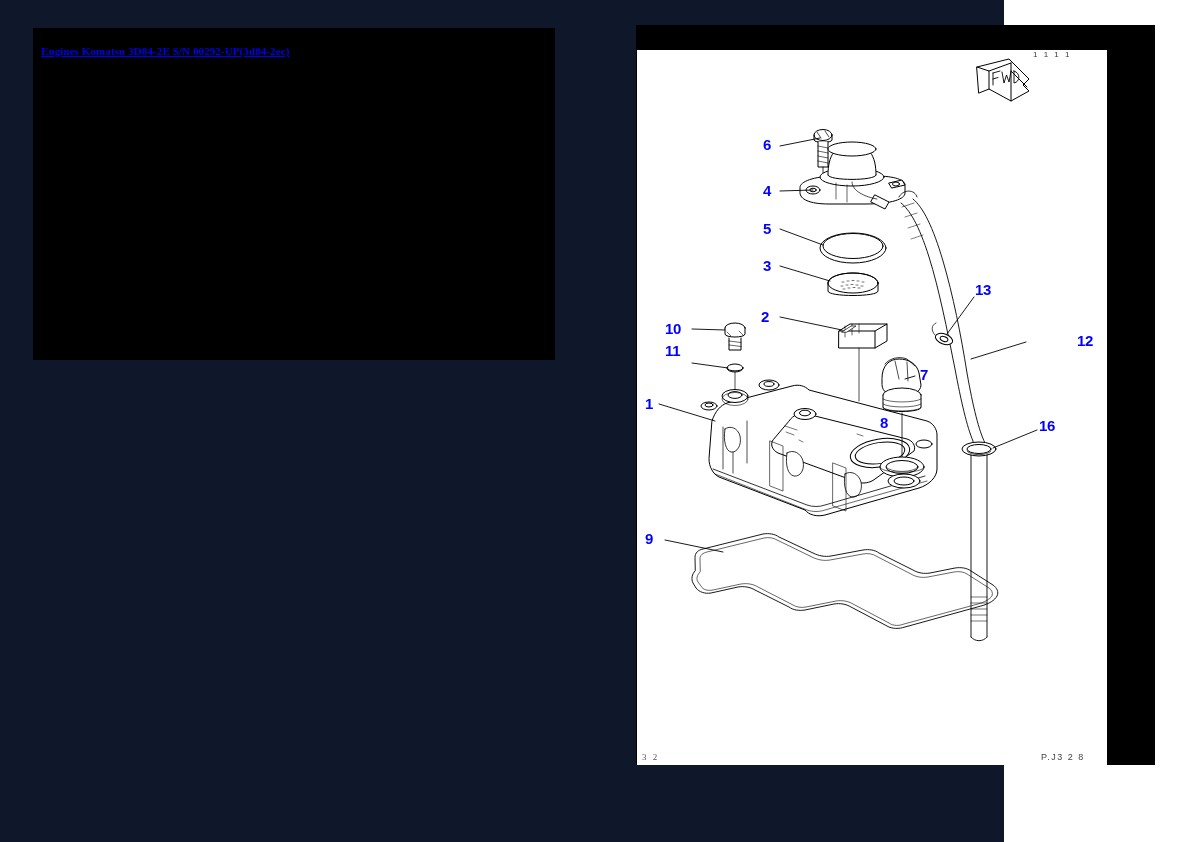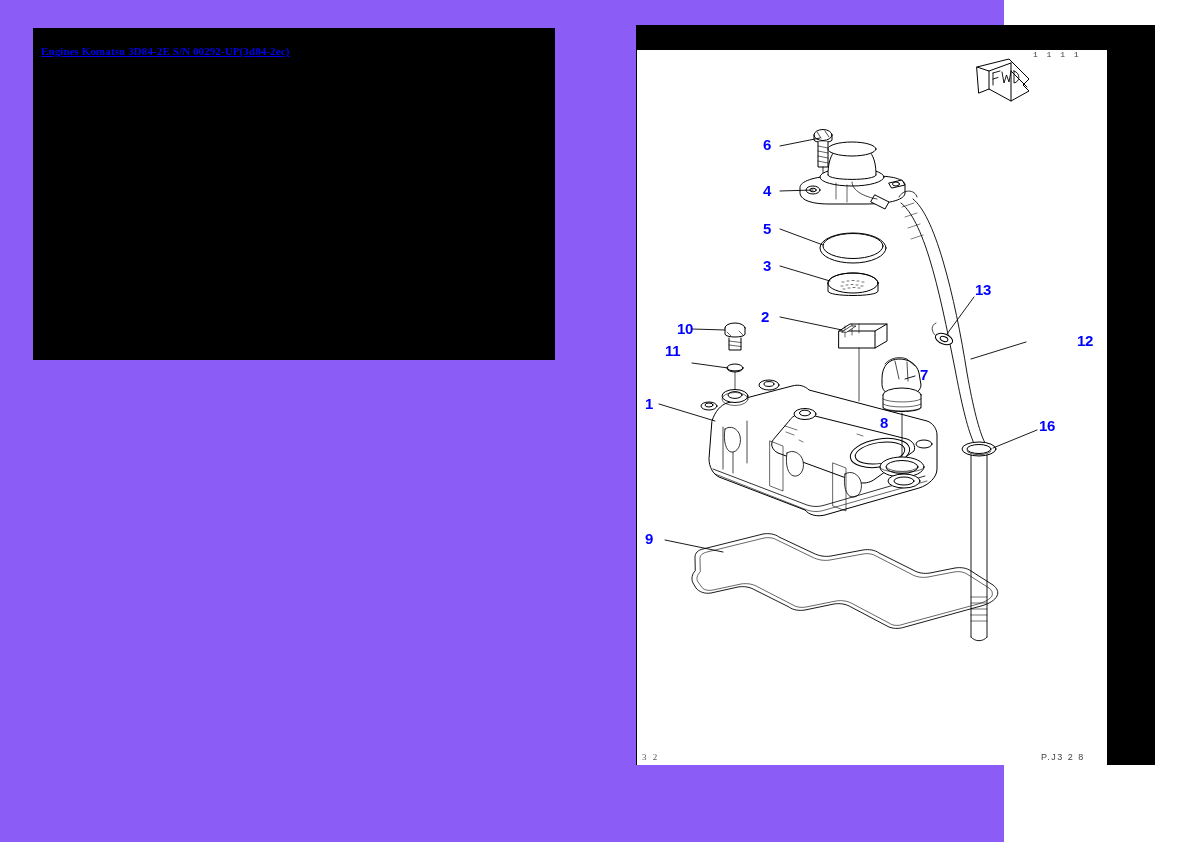--- a/index.html
+++ b/index.html
@@ -10,21 +10,21 @@
     width: 1190px;
     height: 842px;
     overflow: hidden;
     font-family: "Liberation Serif", serif;
   }
 
   #page {
     position: relative;
     width: 1004px;
     height: 842px;
-    background: #8b5cf6;
+    background: #0f172a;
   }
 
   
   #left-panel {
     position: absolute;
     left: 33px;
     top: 28px;
     width: 522px;
     height: 332px;
     background: #000000;
@@ -150,21 +150,21 @@
     top: 703px;
     font-family: "Liberation Sans", sans-serif;
     font-size: 9px;
     color: #444;
     letter-spacing: 1.5px;
   }
   #header-faint {
     position: absolute;
     left: 396px;
     top: 1px;
-    font-family: Liberation Mono, monospace;
+    font-family: Liberation Sans, sans-serif;
     font-size: 8px;
     color: #111;
     letter-spacing: 2px;
     opacity: 0.85;
   }
 </style>
 </head>
 <body>
 
 <div id="page">
@@ -401,21 +401,21 @@
               <path d="M400 381 L356 399"></path>
             </g>
           </g>
         </svg>
 
         <div class="callout" style="left:126px; top:88px;">6</div>
         <div class="callout" style="left:126px; top:134px;">4</div>
         <div class="callout" style="left:126px; top:172px;">5</div>
         <div class="callout" style="left:126px; top:209px;">3</div>
         <div class="callout" style="left:124px; top:260px;">2</div>
-        <div class="callout" style="left:40px;  top:272px;">10</div>
+        <div class="callout" style="left:28px;  top:272px;">10</div>
         <div class="callout" style="left:28px;  top:294px;">11</div>
         <div class="callout" style="left:8px;   top:347px;">1</div>
         <div class="callout" style="left:283px; top:318px;">7</div>
         <div class="callout" style="left:243px; top:366px;">8</div>
         <div class="callout" style="left:8px;   top:482px;">9</div>
         <div class="callout" style="left:392px; top:284px;margin-left:48px;">12</div>
         <div class="callout" style="left:338px; top:233px;">13</div>
         <div class="callout" style="left:402px; top:369px;">16</div>
 
 

